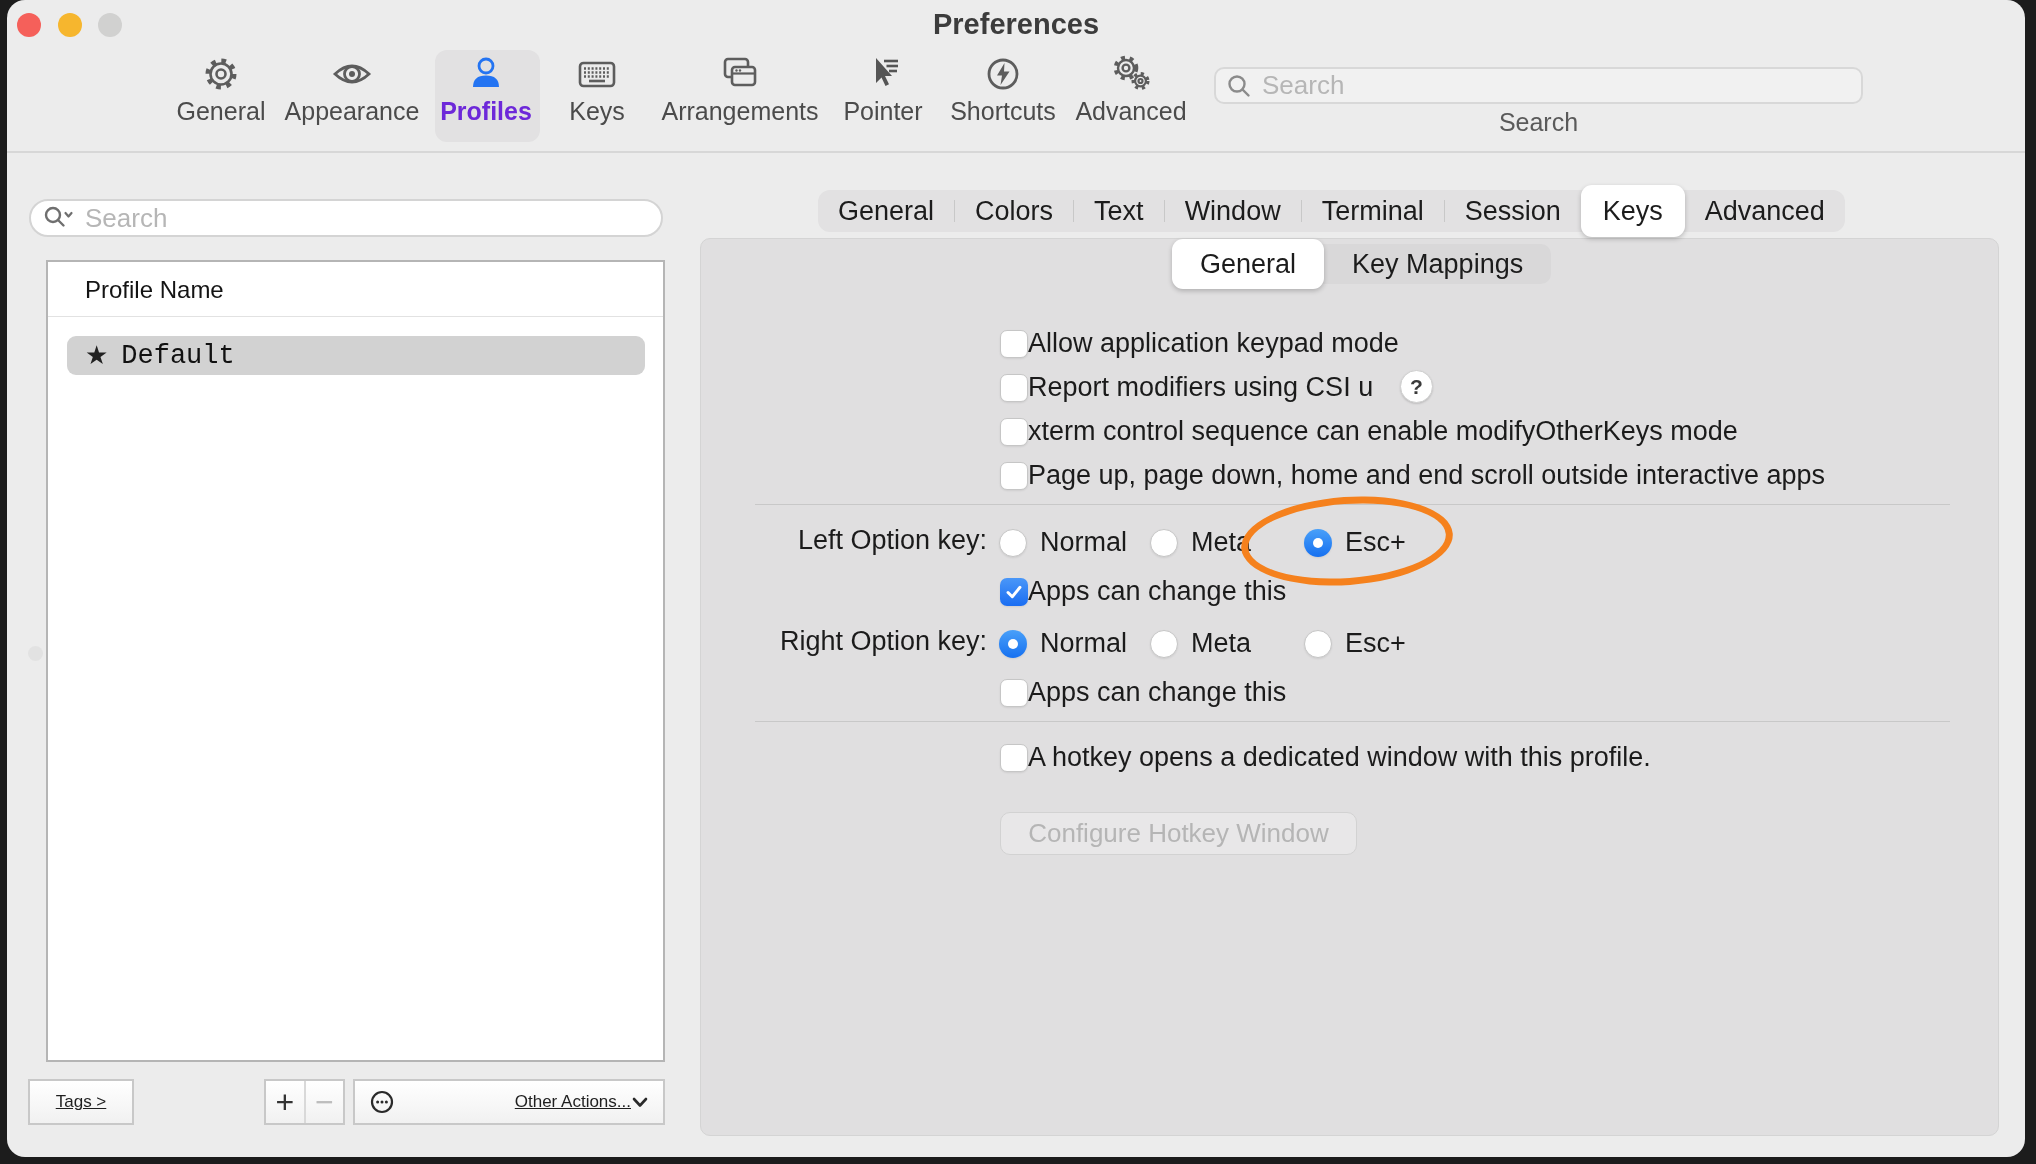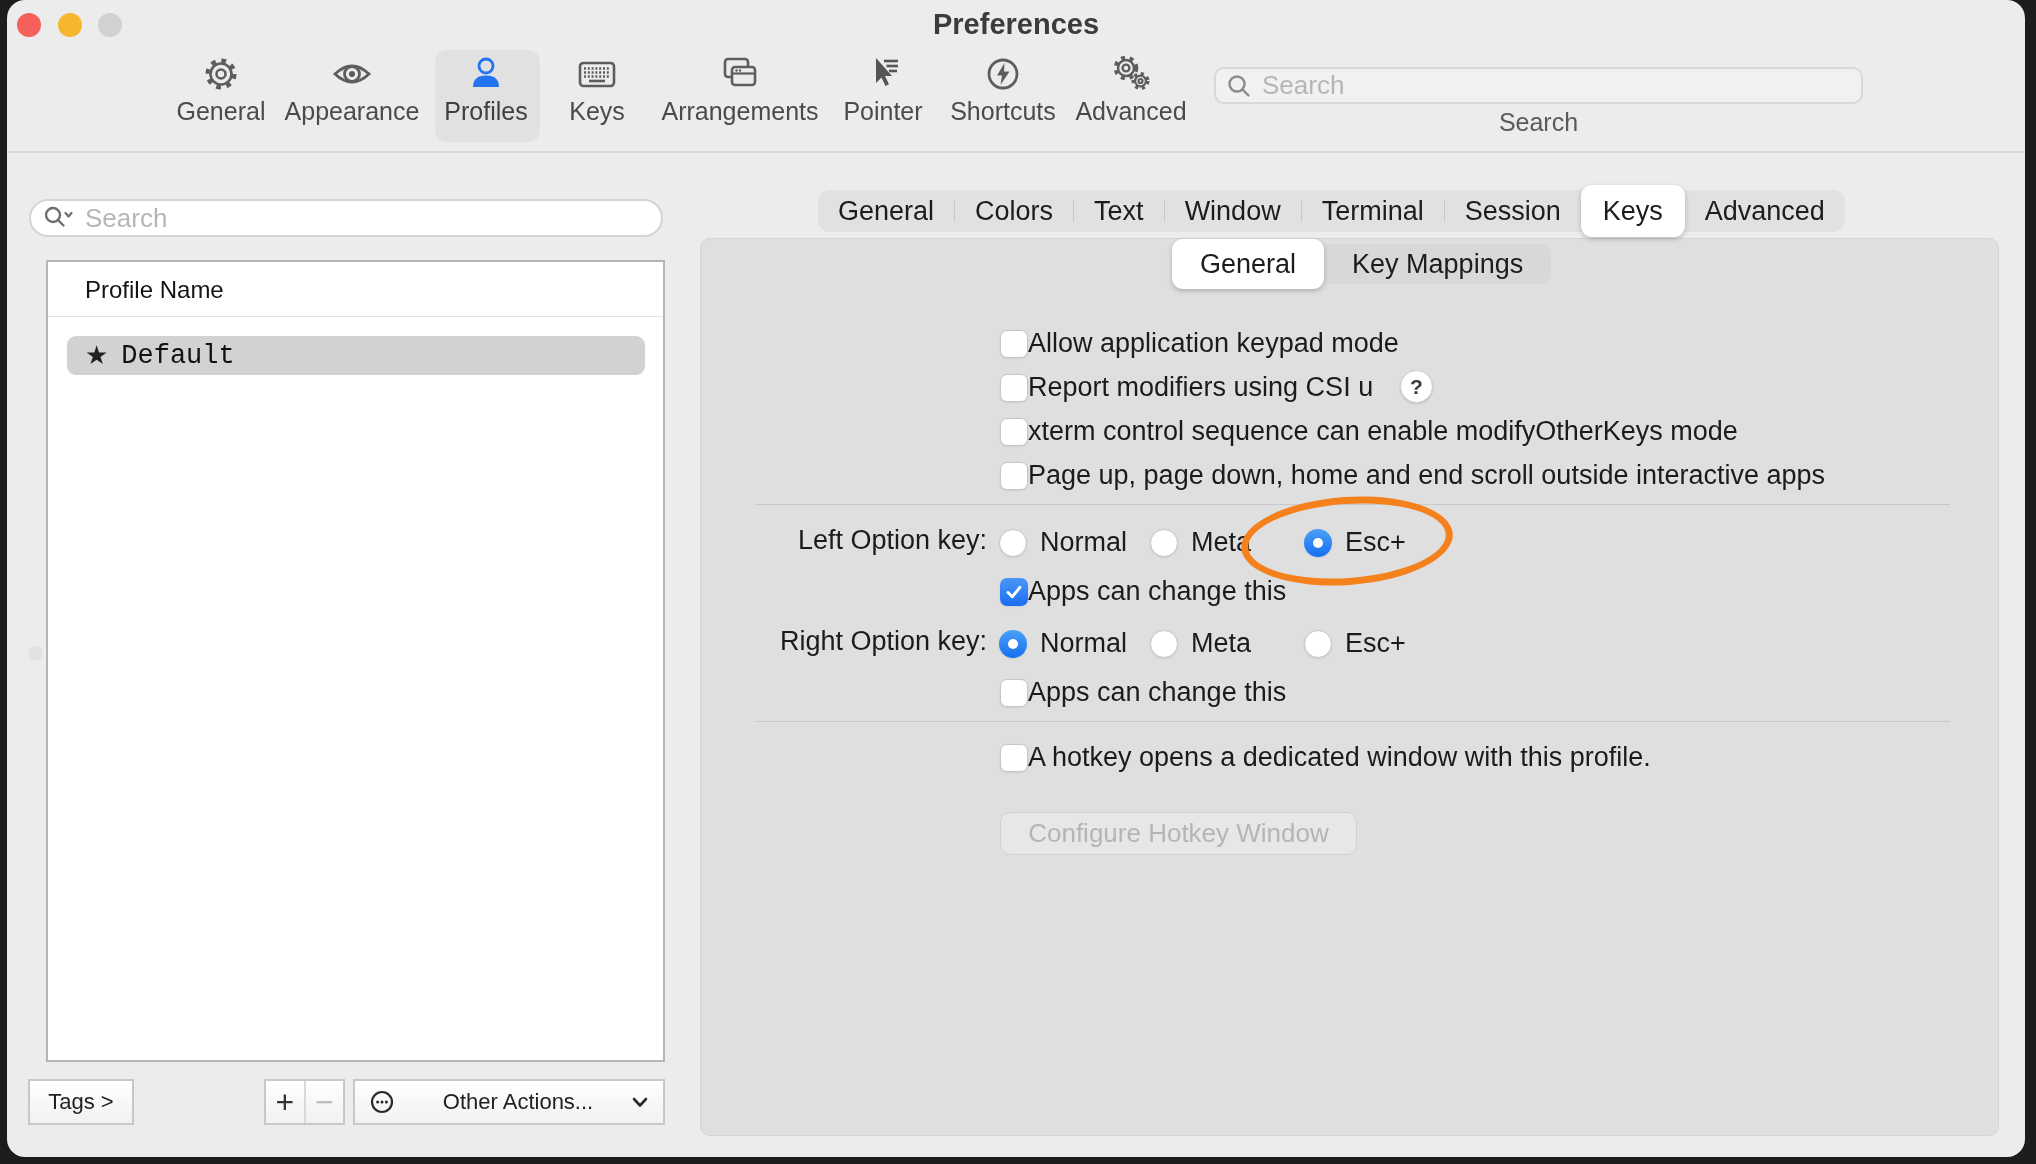--- a/index.html
+++ b/index.html
@@ -8,49 +8,49 @@
   .win{position:absolute;left:7px;top:0;width:2018px;height:1157px;background:#ececec;border-radius:18px;}
   
   .tl{position:absolute;top:13px;width:24px;height:24px;border-radius:50%;}
   .tl.red{left:10px;background:#f5605a;}
   .tl.yellow{left:51px;background:#f6b62e;}
   .tl.gray{left:91px;background:#d1d1d0;}
   .title{position:absolute;top:8px;left:0;width:100%;text-align:center;font-size:29px;font-weight:bold;color:#3c3c3c;}
   
   .titem{position:absolute;top:54px;width:150px;display:flex;flex-direction:column;align-items:center;cursor:default;}
   .titem .lbl{font-size:25px;color:#4b4b4b;margin-top:3px;white-space:nowrap;}
-  .titem.sel .lbl{color:#404040;}
+  .titem.sel .lbl{color:#6d28d9;font-weight:bold;}
   .tsel-bg{position:absolute;left:428px;top:50px;width:105px;height:92px;border-radius:12px;background:#e2e1e2;}
   .tbsearch{position:absolute;left:1207px;top:67px;width:649px;height:37px;border-radius:10px;
             background:#f1f1f1;border:2px solid #d8d8d8;display:flex;align-items:center;box-sizing:border-box;padding:0 10px;}
   .tbsearch input{flex:1;border:none;outline:none;background:transparent;font-size:26px;font-family:inherit;color:#333;margin-left:8px;}
   input::placeholder{color:#b6b6b6;}
   .tbsearch-caption{position:absolute;left:1207px;top:108px;width:649px;text-align:center;font-size:25px;color:#5a5a5a;}
   .toolbar-sep{position:absolute;left:0;top:151px;width:100%;height:2px;background:#d7d7d7;}
   
   .sb-search{position:absolute;left:22px;top:199px;width:634px;height:38px;border-radius:19px;background:#fff;
              border:2px solid #d4d4d4;display:flex;align-items:center;box-sizing:border-box;padding:0 12px;}
   .sb-search input{flex:1;border:none;outline:none;background:transparent;font-size:26px;font-family:inherit;color:#333;margin-left:8px;}
   .plist{position:absolute;left:39px;top:260px;width:619px;height:802px;background:#fff;border:2px solid #b5b5b5;box-sizing:border-box;}
   .plist-header{position:absolute;left:37px;top:14px;font-size:24px;color:#141414;}
   .plist-hsep{position:absolute;left:0;top:54px;width:100%;height:1px;background:#e2e2e2;}
   .prow{position:absolute;left:19px;top:74px;width:578px;height:39px;border-radius:9px;background:#d2d2d2;
         display:flex;align-items:center;font-size:27px;}
   .prow .star{margin-left:18px;font-size:26px;color:#222;}
   .prow .pname{margin-left:13px;color:#111;font-family:Liberation Mono, monospace;}
   .side-dot{position:absolute;left:21px;top:646px;width:15px;height:15px;border-radius:50%;background:#e2e2e2;}
   .btn{background:linear-gradient(#ffffff,#f1f1f1);border:2px solid #c8c8c8;box-sizing:border-box;
-       display:flex;align-items:center;justify-content:center;font-size:22px;color:#1f1f1f;}
+       display:flex;align-items:center;justify-content:center;font-size:17px;color:#1f1f1f;text-decoration:underline;}
   .tagsbtn{position:absolute;left:21px;top:1079px;width:106px;height:46px;}
   .pmgroup{position:absolute;left:257px;top:1079px;width:81px;height:46px;border:2px solid #c8c8c8;box-sizing:border-box;
            background:linear-gradient(#ffffff,#f1f1f1);display:flex;}
   .pmcell{flex:1;display:flex;align-items:center;justify-content:center;font-size:32px;color:#333;}
   .pmcell.dim{color:#bdbdbd;border-left:2px solid #d9d9d9;}
   .oabtn{position:absolute;left:346px;top:1079px;width:312px;height:46px;justify-content:flex-start;padding:0 14px;}
-  .oabtn .oalbl{margin-left:10px;flex:1;text-align:center;}
+  .oabtn .oalbl{margin-left:10px;flex:1;text-align:right;}
   
   .panel{position:absolute;left:693px;top:238px;width:1299px;height:898px;background:#e0dfe0;
          border:1px solid #d4d4d4;border-radius:10px;box-sizing:border-box;}
   .strip{position:absolute;display:flex;align-items:center;background:#e2e1e2;border-radius:12px;}
   .strip1{left:811px;top:190px;height:42px;}
   .strip2{left:1165px;top:244px;height:40px;background:#d9d8d9;border-radius:10px;}
   .tab{padding:0 20px;font-size:27px;color:#1c1c1c;white-space:nowrap;cursor:default;}
   .tab.sel{background:#fff;border-radius:11px;align-self:stretch;display:flex;align-items:center;
            margin:-5px 0;padding:0 22px;box-shadow:0 2px 5px rgba(0,0,0,0.22);}
   .tsep{width:1px;height:22px;background:#c8c8c8;}

